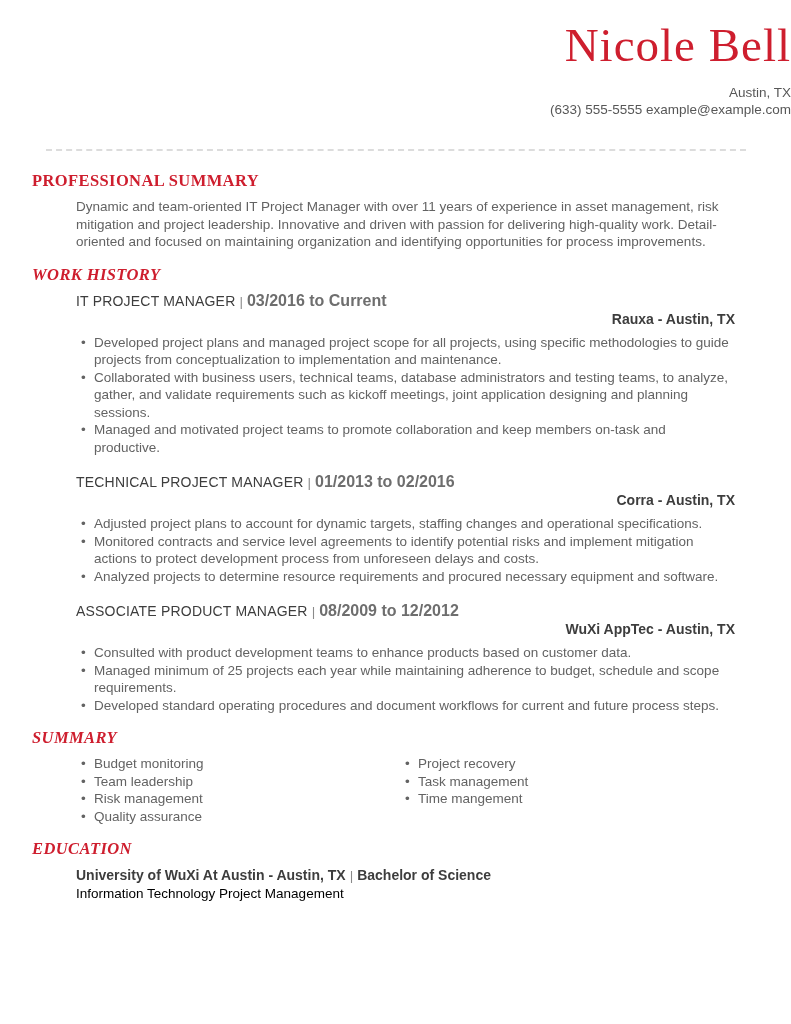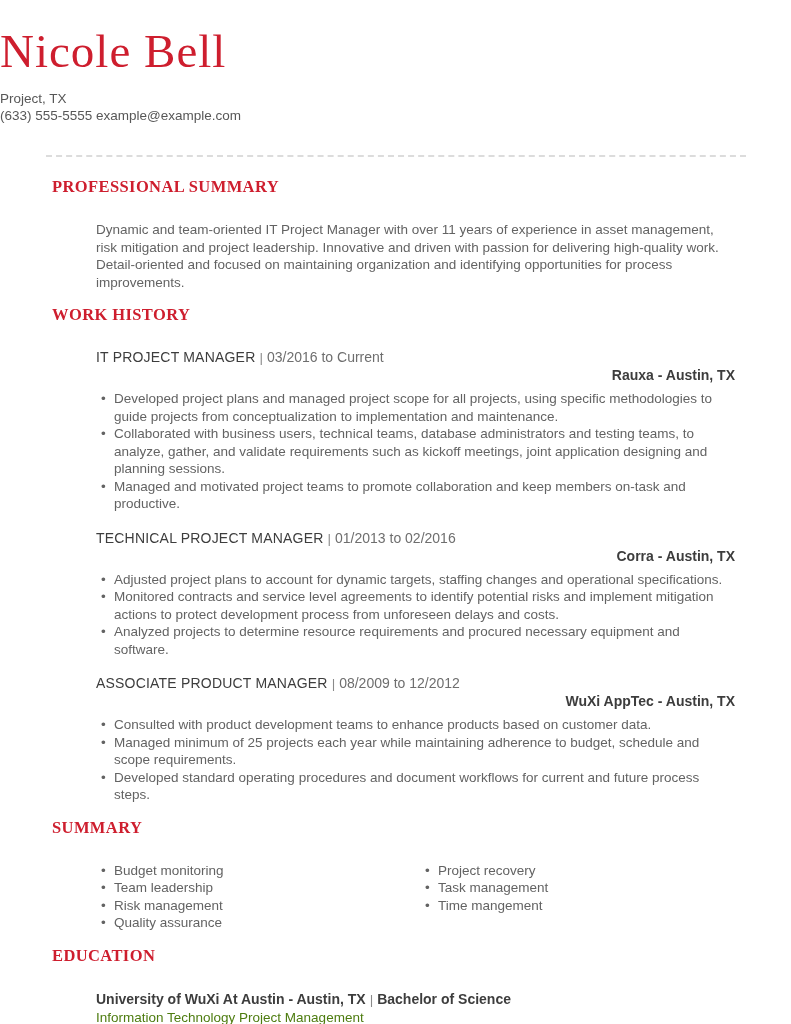--- a/index.html
+++ b/index.html
@@ -8,21 +8,21 @@
   .page {
     position: relative;
     width: 791px;
     height: 1024px;
     margin: 0 auto;
     background: #ffffff;
     font-family: "Liberation Sans", sans-serif;
     overflow: hidden;
   }
   
-  .header { text-align: left; padding-top: 24px; }
+  .header { text-align: right; padding-top: 18px; }
   .name {
     font-family: "Liberation Serif", "DejaVu Serif", serif;
     font-weight: 400;
     font-size: 47px;
     line-height: 54px;
     color: #ce1e2e;
     letter-spacing: 1px;
   }
   .contact {
     margin-top: 12px;
@@ -31,44 +31,44 @@
     color: #575757;
   }
   
   .divider {
     margin: 31px 45px 0 46px;
     border: 0;
     border-top: 2px dashed #dcdcdc;
     height: 0;
   }
   
-  .sections { padding: 0 56px 0 52px; }
+  .sections { padding: 0 56px 0 32px; }
   .section-heading {
     font-family: "Liberation Serif", "DejaVu Serif", serif;
     font-weight: 700;
     font-size: 16.5px;
     line-height: 20px;
     letter-spacing: 0.4px;
     color: #ce1e2e;
   }
   .mt-lg { margin-top: 20px; }
-  .mt-md { margin-top: 14px; }
-  .section-content { margin-left: 44px; margin-top: 24px; }
+  .mt-md { margin-top: 14px; font-style: italic; }
+  .section-content { margin-left: 44px; margin-top: 7px; }
   .body-text {
     font-size: 13.5px;
     line-height: 17.5px;
     color: #636363;
   }
   
   .job { margin-bottom: 17px; }
   .job:last-child { margin-bottom: 0; }
   .job-title-line { font-size: 14px; line-height: 17px; }
   .job-title { font-weight: 400; color: #3d3d3d; letter-spacing: 0.2px; }
   .pipe { color: #8a8a8a; font-weight: 400; font-size: 13.5px; padding: 0 4px; }
-  .job-dates { color: #6e6e6e; font-weight: 400; font-size: 14px; }
+  .job-dates { color: #6e6e6e; font-weight: 700; font-size: 16px; }
   .company { font-weight: 700; font-size: 14px; line-height: 18px; color: #3d3d3d; text-align: right; }
   ul.bullets { list-style: none; margin-top: 6px; padding-left: 18px; }
   ul.bullets li {
     position: relative;
     font-size: 13.5px;
     line-height: 17.5px;
     color: #636363;
   }
   ul.bullets li::before {
     content: "\2022";
@@ -76,31 +76,31 @@
     left: -13px;
     color: #636363;
   }
   
   .skills-columns { display: flex; }
   .skills-col-left { width: 324px; }
   .skills-col-right { flex: 1; }
   .skills-columns ul.bullets { margin-top: 0; }
   
   .edu-line { font-size: 14px; line-height: 18px; font-weight: 700; color: #3d3d3d; }
-  .edu-program { font-size: 13.5px; line-height: 18px; color: #4d7c0f; }
+  .edu-program { font-size: 13.5px; line-height: 18px; color: #000000; }
 </style>
 </head>
 <body>
 
 <div class="page">
 
   <div class="header">
     <div class="name">Nicole Bell</div>
     <div class="contact">
-      <div>Project, TX</div>
+      <div>Austin, TX</div>
       <div>(633) 555-5555 example@example.com</div>
     </div>
   </div>
 
   <hr class="divider">
 
   <div class="sections">
 
     <div class="section-heading mt-lg">PROFESSIONAL SUMMARY</div>
     <div class="section-content">

